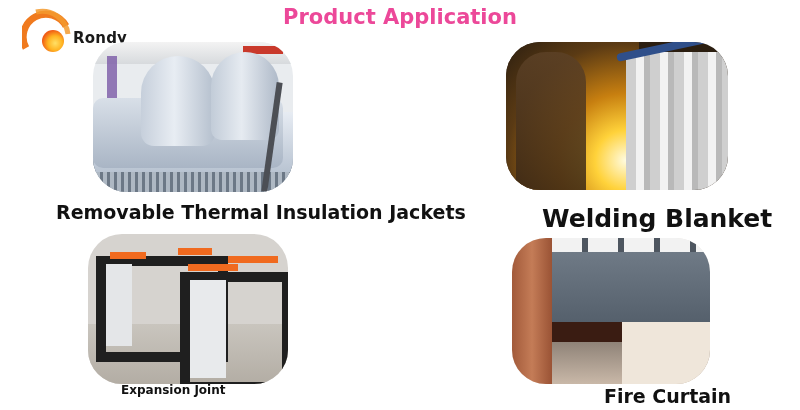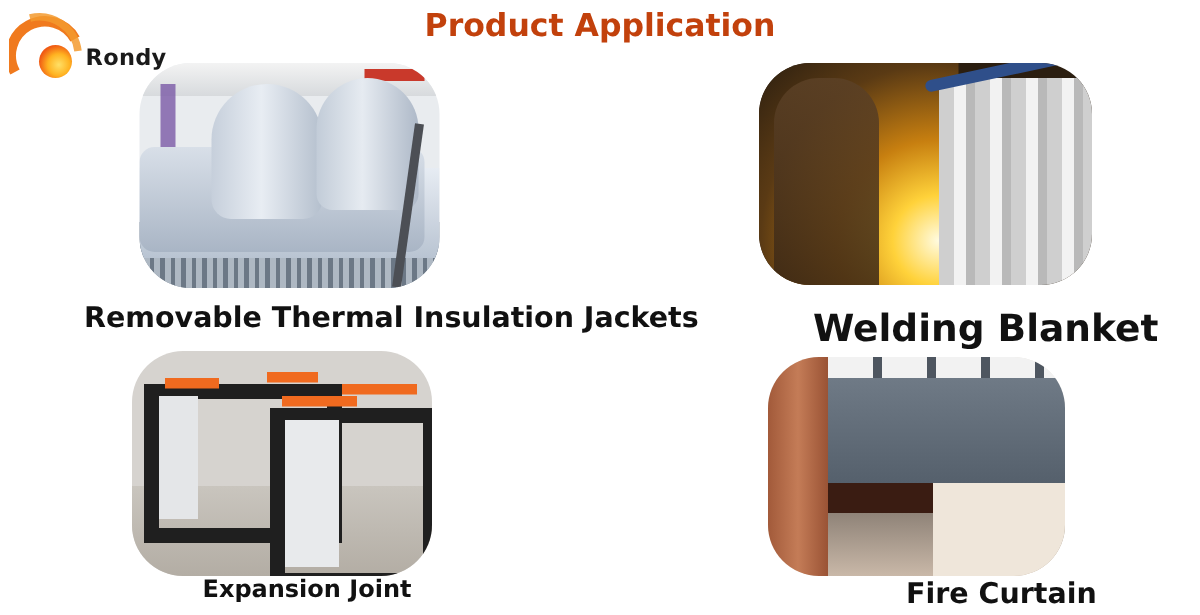--- a/index.html
+++ b/index.html
@@ -1,26 +1,26 @@
 <!DOCTYPE html>
 <html><head>
 <meta charset="utf-8">
 <style>
   html, body { margin: 0; padding: 0; background: #ffffff; }
   body { width: 800px; height: 410px; position: relative; overflow: hidden;
          font-family: "DejaVu Sans", "Liberation Sans", sans-serif; color: #111; }
 
   
-  .logo { position: absolute; left: 6px; top: 4px; width: 110px; height: 48px; }
+  .logo { position: absolute; left: 22px; top: 4px; width: 110px; height: 48px; }
   .logo-mark { position: absolute; left: 0; top: 0; width: 50px; height: 48px; }
   .logo-text { position: absolute; left: 51px; top: 25px; font-size: 15px; font-weight: bold; color: #1a1a1a; letter-spacing: 0.2px; }
 
   
   .page-title { position: absolute; left: 0; right: 0; top: 5px; text-align: center;
-                font-size: 21px; font-weight: bold; color: #c2410c; }
+                font-size: 21px; font-weight: bold; color: #ec4899; }
 
   
   .photo { position: absolute; overflow: hidden; border-radius: 34px; }
   .caption { position: absolute; font-weight: bold; color: #111; white-space: nowrap; margin-left: 21px; }
 
   
   #photo-jacket { left: 93px; top: 42px; width: 200px; height: 150px; background: #e9ecef; }
   #photo-jacket .rail { position:absolute; left:0; top:0; width:100%; height:22px; background: linear-gradient(#f3f3f3,#d7dadd); }
   #photo-jacket .rail-red { position:absolute; right:10px; top:4px; width:40px; height:8px; background:#c9392b; }
   #photo-jacket .post { position:absolute; left:14px; top:14px; width:10px; height:120px; background:#7b5aa6; opacity:.8; }
@@ -105,21 +105,21 @@
   <div class="floor"></div>
   <div class="frame1"></div>
   <div class="fabric1"></div>
   <div class="orange" style="left:22px; top:18px; width:36px;"></div>
   <div class="orange" style="left:90px; top:14px; width:34px;"></div>
   <div class="frame2"></div>
   <div class="fabric2"></div>
   <div class="orange" style="left:100px; top:30px; width:50px;"></div>
   <div class="orange" style="left:140px; top:22px; width:50px;"></div>
 </div>
-<div class="caption" style="left:114px; top:383px; font-size:16px;">Expansion Joint</div>
+<div class="caption" style="left:100px; top:383px; font-size:12px;">Expansion Joint</div>
 
 <div class="photo" id="photo-fire" title="Grey fire curtain lowered across a building opening">
   <div class="beams"></div>
   <div class="curtain"></div>
   <div class="opening"></div>
   <div class="floor"></div>
   <div class="sidewall"></div>
   <div class="wall"></div>
 </div>
 <div class="caption" style="left:583px; top:385px; font-size:19px;">Fire Curtain</div>

